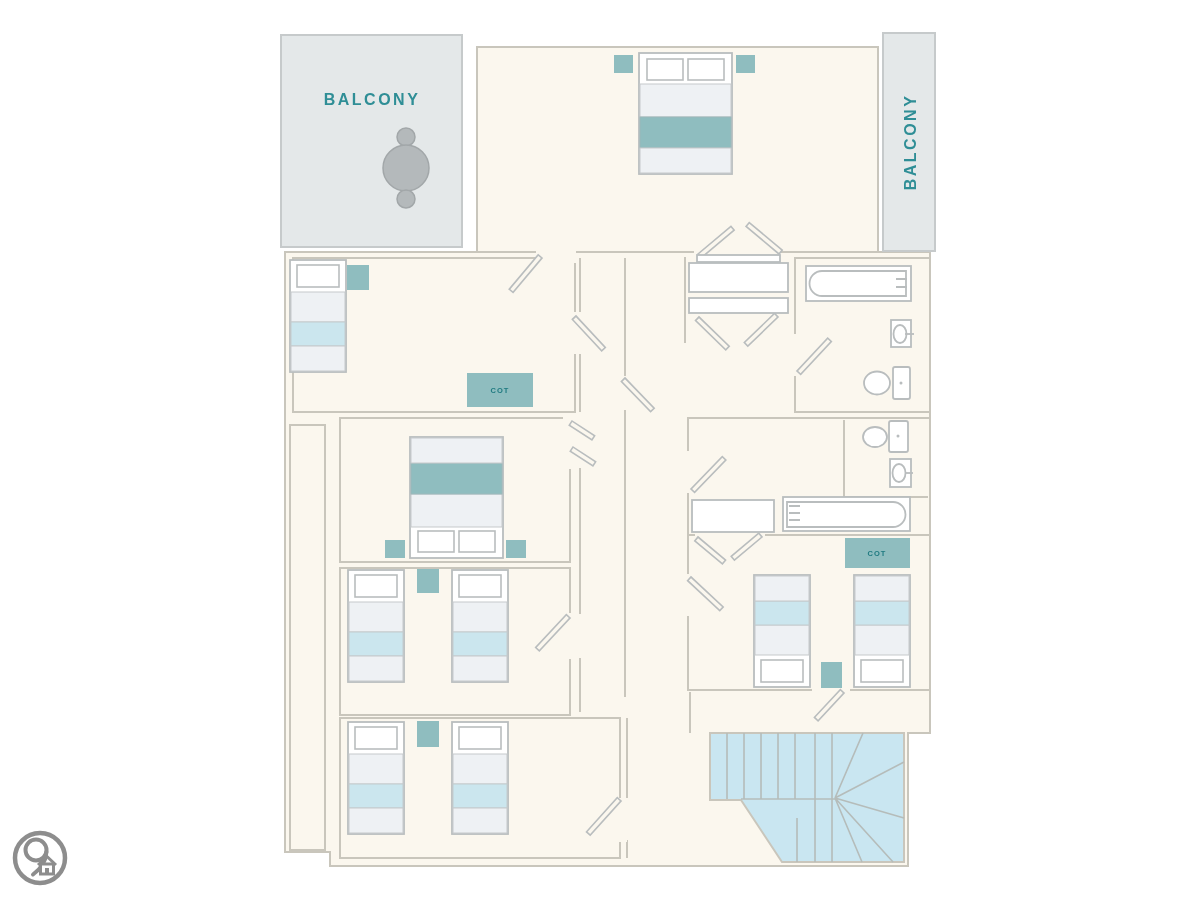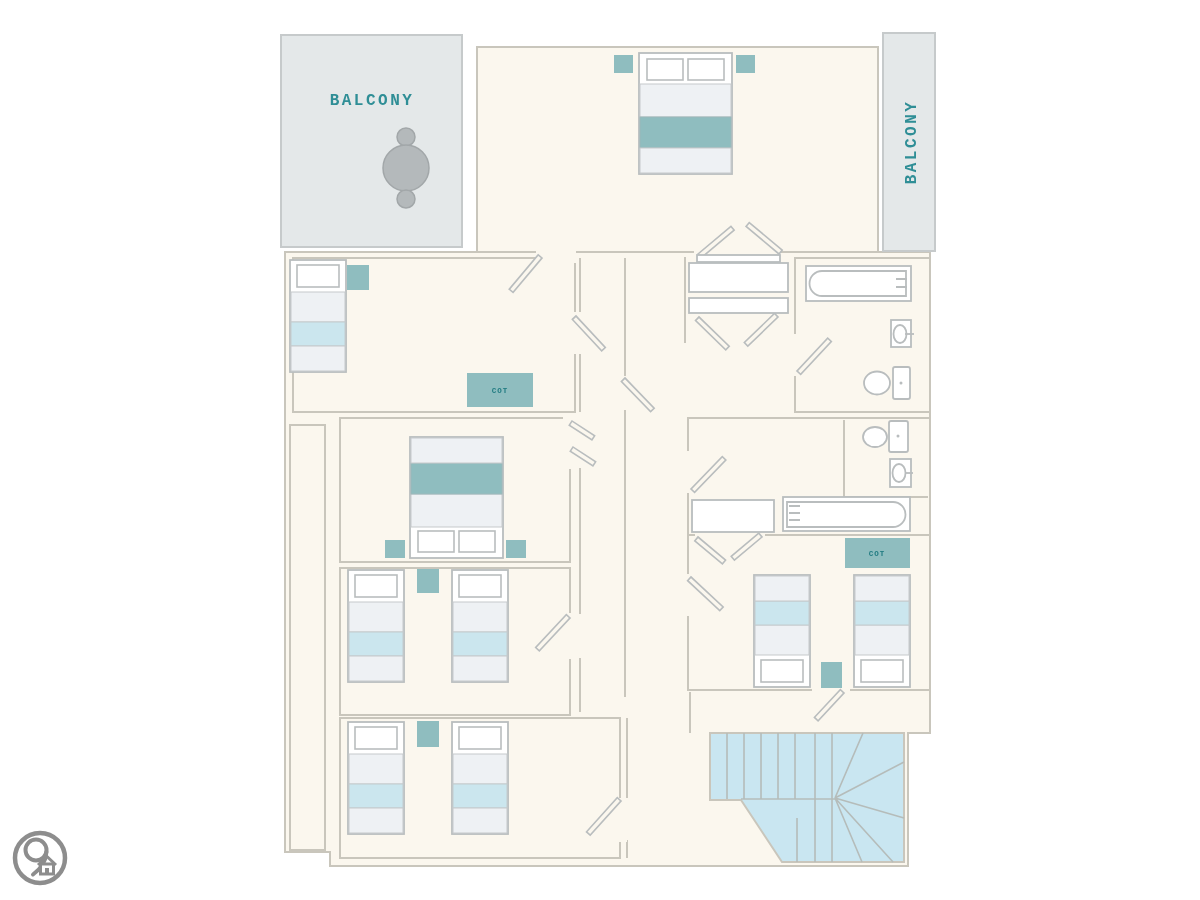--- a/index.html
+++ b/index.html
@@ -1,17 +1,17 @@
 <!DOCTYPE html>
 <html style="--page: #ffffff; --floor: #fbf7ee; --wall: #c9c6bc; --fixture: #b9bdbe; --balcony: #e4e8e9; --balcony-stroke: #c6cacb; --teal: #8fbdbf; --lightblue: #cbe6ee; --bedgray: #eef1f4; --stair: #c9e6f1; --stairline: #b5bcba; --label: #2f8e96; --cotlabel: #1f7a80; --logo: #8d8d8d;"><head>
 <meta charset="utf-8">
 <style>
   html,body{margin:0;padding:0;background:var(--page,#fff);}
   .stage{position:relative;width:1200px;height:900px;background:var(--page,#fff);overflow:hidden;
-         font-family:Liberation Mono, monospace;}
+         font-family:Liberation Sans, sans-serif;}
   svg{display:block}
   .room{fill:var(--floor);stroke:var(--wall);stroke-width:2}
   .base{fill:var(--floor);stroke:var(--wall);stroke-width:2}
   .patch{fill:var(--floor);stroke:none}
   .wallln{stroke:var(--wall);stroke-width:2;fill:none}
   .fix{fill:#ffffff;stroke:var(--fixture);stroke-width:1.8}
   .fixline{stroke:var(--fixture);stroke-width:1.8;fill:none}
   .leaf{fill:var(--floor);stroke:var(--fixture);stroke-width:1.6}
   .teal{fill:var(--teal);stroke:none}
   .blue{fill:var(--lightblue);stroke:#c3ccce;stroke-width:1}

